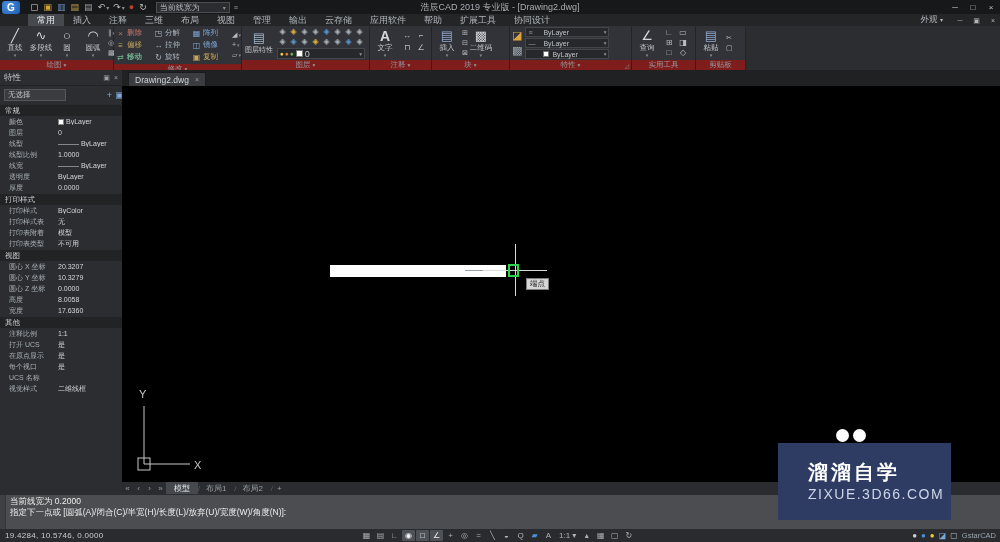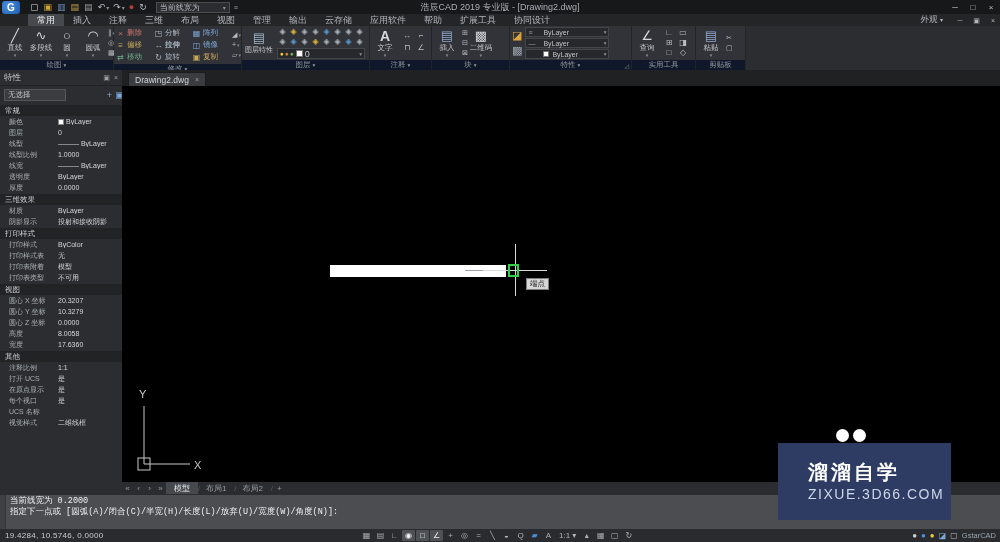--- a/index.html
+++ b/index.html
@@ -32,21 +32,21 @@
   .tabrow-right { margin-left:auto; display:flex; align-items:center; }
   .appearance { color:#b2b6ba; font-size:8.5px; margin-right:10px; }
   .appearance .caret { font-size:6px; }
   .docctl span { width:14px; text-align:center; font-size:7px; color:#b2b6ba; display:inline-block; }
 
   
   #ribbon { position:absolute; left:0; top:26px; width:1000px; height:44px;
     background:#303236; display:flex; }
   .panel { height:44px; border-right:1px solid #232427; display:flex; flex-direction:column; background:#313338; }
   .pbody { flex:1; display:flex; align-items:center; padding:1px 2px; }
-  .plabel { height:10px; background:#0f172a; color:#94989c; font-size:7.5px;
+  .plabel { height:10px; background:#7f1d1d; color:#94989c; font-size:7.5px;
     display:flex; align-items:center; justify-content:center; gap:2px; position:relative; }
   .plabel .pcaret { font-size:5.5px; }
   .plabel .launcher { position:absolute; right:2px; bottom:1px; font-size:6px; color:#8a8e92; }
   .bigrow { display:flex; }
   .bigbtn { width:26px; display:flex; flex-direction:column; align-items:center; justify-content:center; }
   .bigbtn .bicon { font-size:13px; line-height:14px; color:#d5d8db; }
   .bigbtn .blabel { font-size:7.5px; color:#c2c6ca; white-space:nowrap; }
   .bigbtn .bcaret { font-size:5px; color:#8a8e92; line-height:4px; }
   .minicol { display:flex; flex-direction:column; justify-content:center; margin-left:2px; }
   .mini { font-size:7px; color:#b8bcc0; line-height:10px; display:flex; align-items:center; gap:1px; }
@@ -118,21 +118,21 @@
   .ltab { padding:0 8px; height:12px; display:flex; align-items:center; color:#9a9ea2; position:relative; }
   .ltab.active { background:#45484c; color:#e8eaec; }
   .ltab::after { content:"/"; position:absolute; right:-2px; color:#5a5e62; }
   .laddbtn { margin-left:6px; color:#9a9ea2; }
 
   
   #cmdline { position:absolute; left:0; top:494px; width:1000px; height:35px; background:#4b4d50;
     border-top:1px solid #2a2c2e; display:flex; }
   .cmd-gutter { width:6px; background:#3e4043; border-right:1px solid #333537; }
   .cmd-lines { flex:1; padding:1px 0 0 4px; }
-  .cmd-line { height:11px; line-height:11px; font-family:Liberation Mono, monospace;
+  .cmd-line { height:11px; line-height:11px; font-family:Liberation Sans, sans-serif;
     font-size:8.5px; color:#efefef; white-space:nowrap; }
 
   
   #statusbar { position:absolute; left:0; top:529px; width:1000px; height:13px;
     background:#292b2e; display:flex; align-items:center; }
   .coords { margin-left:5px; font-size:8px; color:#c9ccd0; letter-spacing:.3px; }
   .sticons { position:absolute; left:360px; display:flex; align-items:center; gap:1px; }
   .sticon { width:13px; height:11px; display:inline-flex; align-items:center; justify-content:center;
     font-size:8px; color:#aeb2b6; border-radius:1px; }
   .sticon.on { background:#4e5256; color:#f0f2f4; }
@@ -298,29 +298,29 @@
           <span class="mg" style="color: rgb(127, 169, 216);">
             <i>▦</i>
             <b style="font-weight:normal">阵列</b>
           </span>
           <span class="mg" style="color: rgb(201, 169, 92);">
             <i>≡</i>
             <b style="font-weight:normal">偏移</b>
           </span>
           <span class="mg" style="color: rgb(168, 180, 190);">
             <i>↔</i>
-            <b style="font-weight:bold">拉伸</b>
+            <b style="font-weight:normal">拉伸</b>
           </span>
           <span class="mg" style="color: rgb(127, 169, 216);">
             <i>◫</i>
             <b style="font-weight:normal">镜像</b>
           </span>
           <span class="mg" style="color: rgb(111, 176, 138);">
             <i>⇄</i>
-            <b style="font-weight:normal">移动</b>
+            <b style="font-weight:bold">移动</b>
           </span>
           <span class="mg" style="color: rgb(168, 180, 190);">
             <i>↻</i>
             <b style="font-weight:normal">旋转</b>
           </span>
           <span class="mg" style="color: rgb(201, 169, 92);">
             <i>▣</i>
             <b style="font-weight:normal">复制</b>
           </span>
         </div>
@@ -590,41 +590,20 @@
         <div class="prow">
           <span class="plab">透明度</span>
           <span class="pval">
             <span>ByLayer</span>
           </span>
         </div>
         <div class="prow">
           <span class="plab">厚度</span>
           <span class="pval">
             <span>0.0000</span>
-          </span>
-        </div>
-      </div>
-  </div>
-  <div class="sec">
-    <div class="sechead">
-        <span>三维效果</span>
-        <span class="secarrow">▴</span>
-      </div>
-    <div>
-
-    <div class="prow">
-          <span class="plab">材质</span>
-          <span class="pval">
-            <span>ByLayer</span>
-          </span>
-        </div>
-        <div class="prow">
-          <span class="plab">阴影显示</span>
-          <span class="pval">
-            <span>投射和接收阴影</span>
           </span>
         </div>
       </div>
   </div>
   <div class="sec">
     <div class="sechead">
         <span>打印样式</span>
         <span class="secarrow">▴</span>
       </div>
     <div>

